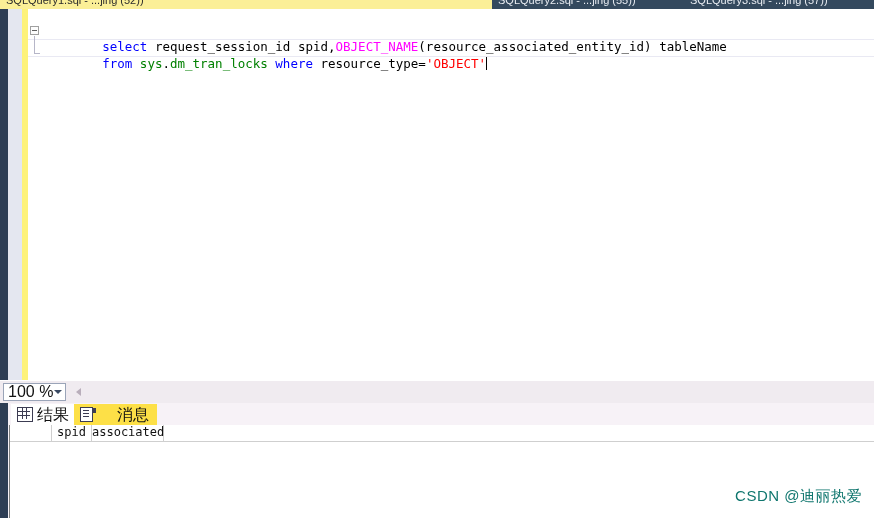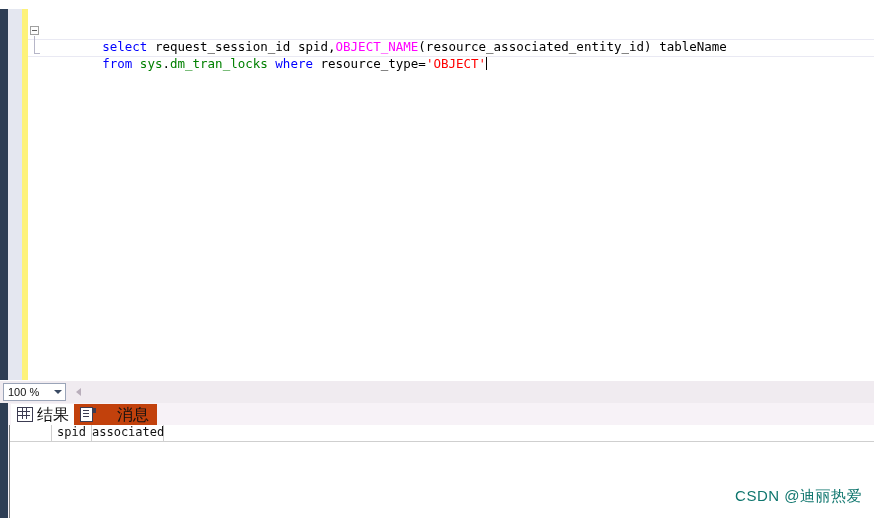--- a/index.html
+++ b/index.html
@@ -75,21 +75,21 @@
   }
 
   
   .zoom-bar{
     position:absolute;left:0;top:380px;width:874px;height:23px;
     background:#f0ebf0;border-top:1px solid #ffffff;box-sizing:border-box;
   }
   .zoom-combo{
     position:absolute;left:3px;top:2px;width:63px;height:18px;
     background:#ffffff;border:1px solid #9aa4b8;box-sizing:border-box;
-    font-size:11px;line-height:16px;padding-left:4px;color:#111;
+    font-size:16px;line-height:16px;padding-left:4px;color:#111;
   }
   .zoom-combo .arrow{
     position:absolute;right:3px;top:6px;width:0;height:0;
     border-left:4px solid transparent;border-right:4px solid transparent;
     border-top:4px solid #3a4a63;
   }
   .hscroll-left{
     position:absolute;left:70px;top:2px;width:17px;height:18px;background:#f0ebf0;
   }
   .hscroll-left:after{
@@ -107,21 +107,21 @@
 
   .res-tabs{
     position:absolute;left:8px;top:0;width:866px;height:22px;
   }
   .res-tab{
     position:absolute;top:1px;height:21px;line-height:19px;
     font-size:16px;padding:0 8px 0 6px;box-sizing:border-box;
     display:flex;align-items:center;gap:4px;white-space:nowrap;
   }
   .res-tab.active{background:#ffffff;color:#111;}
-  .res-tab.inactive{background:#c2410c;color:#111;gap:24px;}
+  .res-tab.inactive{background:#fde047;color:#111;gap:24px;}
   .tab-results{left:3px;}
   .tab-messages{left:66px;}
 
   .ico{display:inline-block;width:14px;height:13px;position:relative;flex:0 0 auto;}
   .ico-grid{border:1px solid #3c3c52;background:#fff;}
   .ico-grid:before{content:"";position:absolute;left:0;top:3px;width:12px;height:1px;background:#3c3c52;}
   .ico-grid:after{content:"";position:absolute;left:0;top:7px;width:12px;height:1px;background:#3c3c52;}
   .ico-grid i{position:absolute;left:4px;top:0;width:1px;height:11px;background:#3c3c52;}
   .ico-grid i.b{left:8px;}
   .ico-doc{border:1px solid #3c3c52;background:#fff;width:11px;}
@@ -154,20 +154,31 @@
     position:absolute;right:12px;bottom:12px;
     font-size:15px;color:#0f766e;white-space:nowrap;
     font-family:"Liberation Sans",sans-serif;letter-spacing:.5px;
   }
 </style>
 </head>
 <body>
 
 <div id="app">
 
+  <div class="tabstrip">
+    <div class="tab active" style="left:0px;width:492px;">
+      <span>SQLQuery1.sql - ...jing (52))*</span>
+    </div>
+    <div class="tab inactive" style="left:492px;width:192px;">
+      <span>SQLQuery2.sql - ...jing (55))*</span>
+    </div>
+    <div class="tab inactive" style="left:684px;width:190px;">
+      <span>SQLQuery3.sql - ...jing (57))*</span>
+    </div>
+  </div>
 
   <div class="editor-wrap">
     <div class="nav-strip"></div>
     <div class="gutter"></div>
     <div class="change-bar"></div>
 
     <div class="code-area">
 
       <div class="region-rule rule-a"></div>
       <div class="region-rule rule-b"></div>

